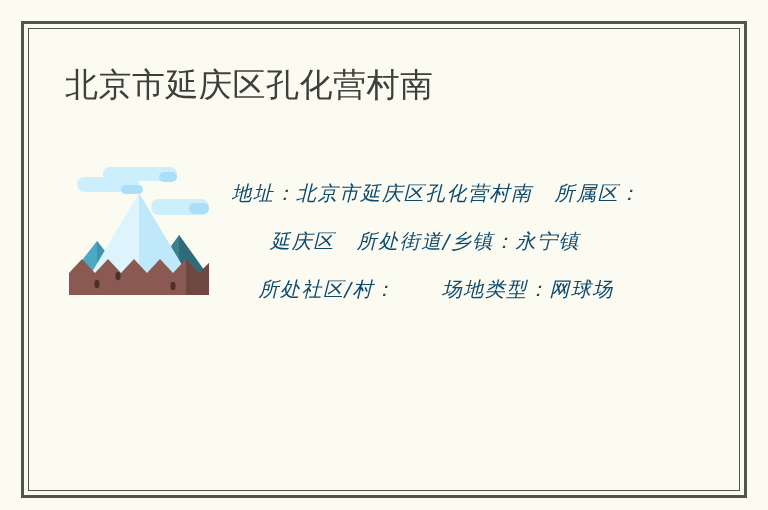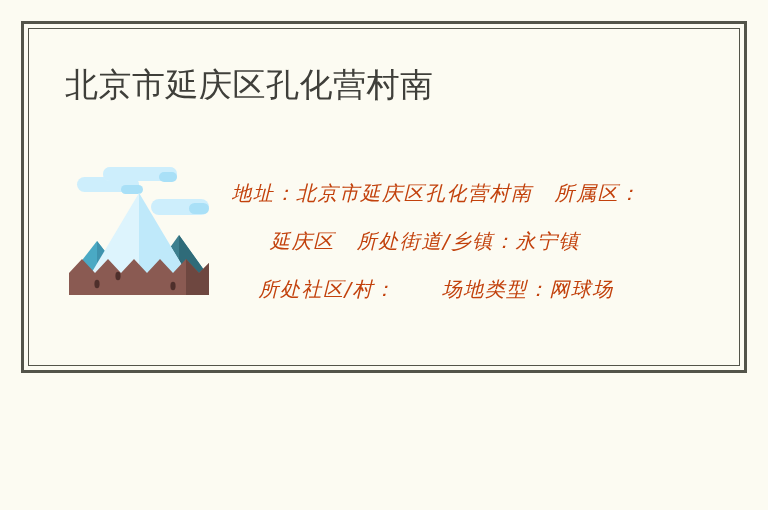--- a/index.html
+++ b/index.html
@@ -12,21 +12,21 @@
     background: #fcfbf2;
     font-family: "Liberation Sans", "DejaVu Sans", sans-serif;
     overflow: hidden;
   }
 
   #card {
     position: absolute;
     left: 21px;
     top: 21px;
     width: 726px;
-    height: 352px;
+    height: 477px;
     box-sizing: border-box;
     border: 3px solid #53544a;
     background: #fcfbf2;
   }
   #card-inner {
     position: absolute;
     left: 4px;
     top: 4px;
     right: 4px;
     bottom: 4px;
@@ -59,21 +59,21 @@
 
   
   #details {
     position: absolute;
     left: 198px;
     top: 140px;
     width: 418px;
     font-family: "DejaVu Sans", "Liberation Sans", sans-serif;
     font-size: 20px;
     line-height: 48px;
-    color: #c2410c;
+    color: #0c4a6e;
     text-align: center;
     letter-spacing: 1.5px;
     word-break: break-all;
     font-style: italic;
     font-weight: 300;
   }
   #details .field { display: inline; }
   #details .label { white-space: nowrap; }
   #details .value { white-space: nowrap; }
   #details .gap { display: inline-block; width: 22px; }

